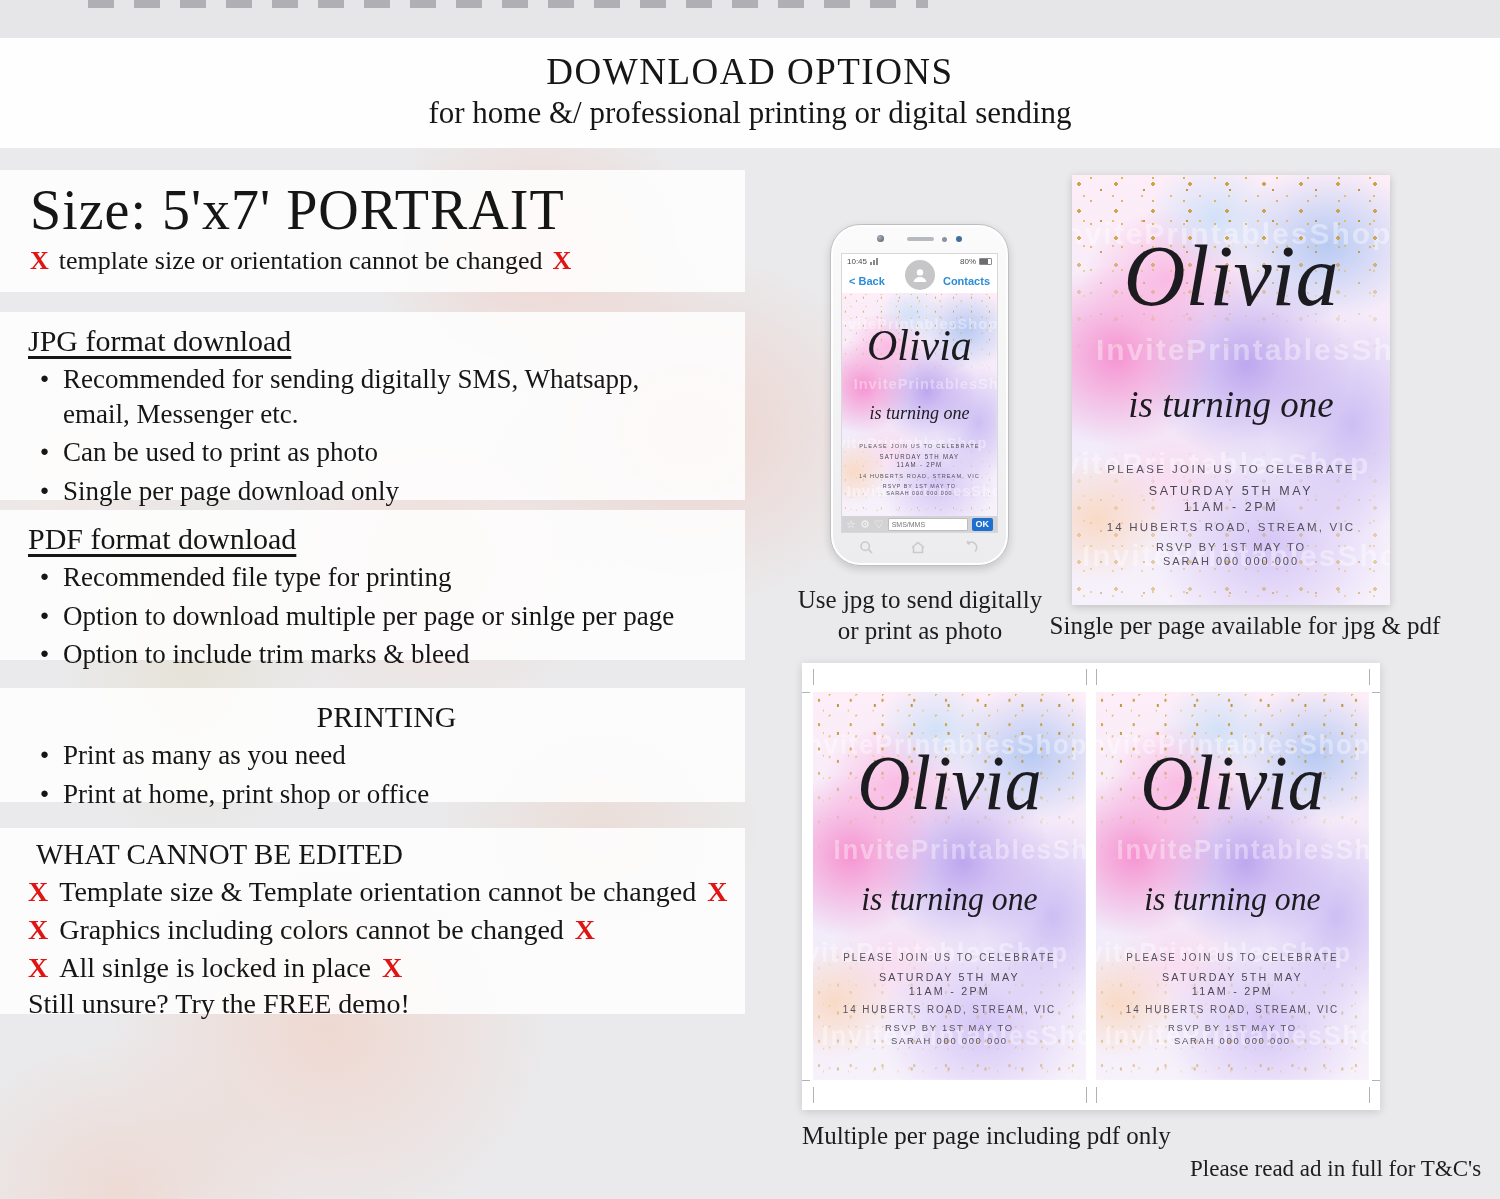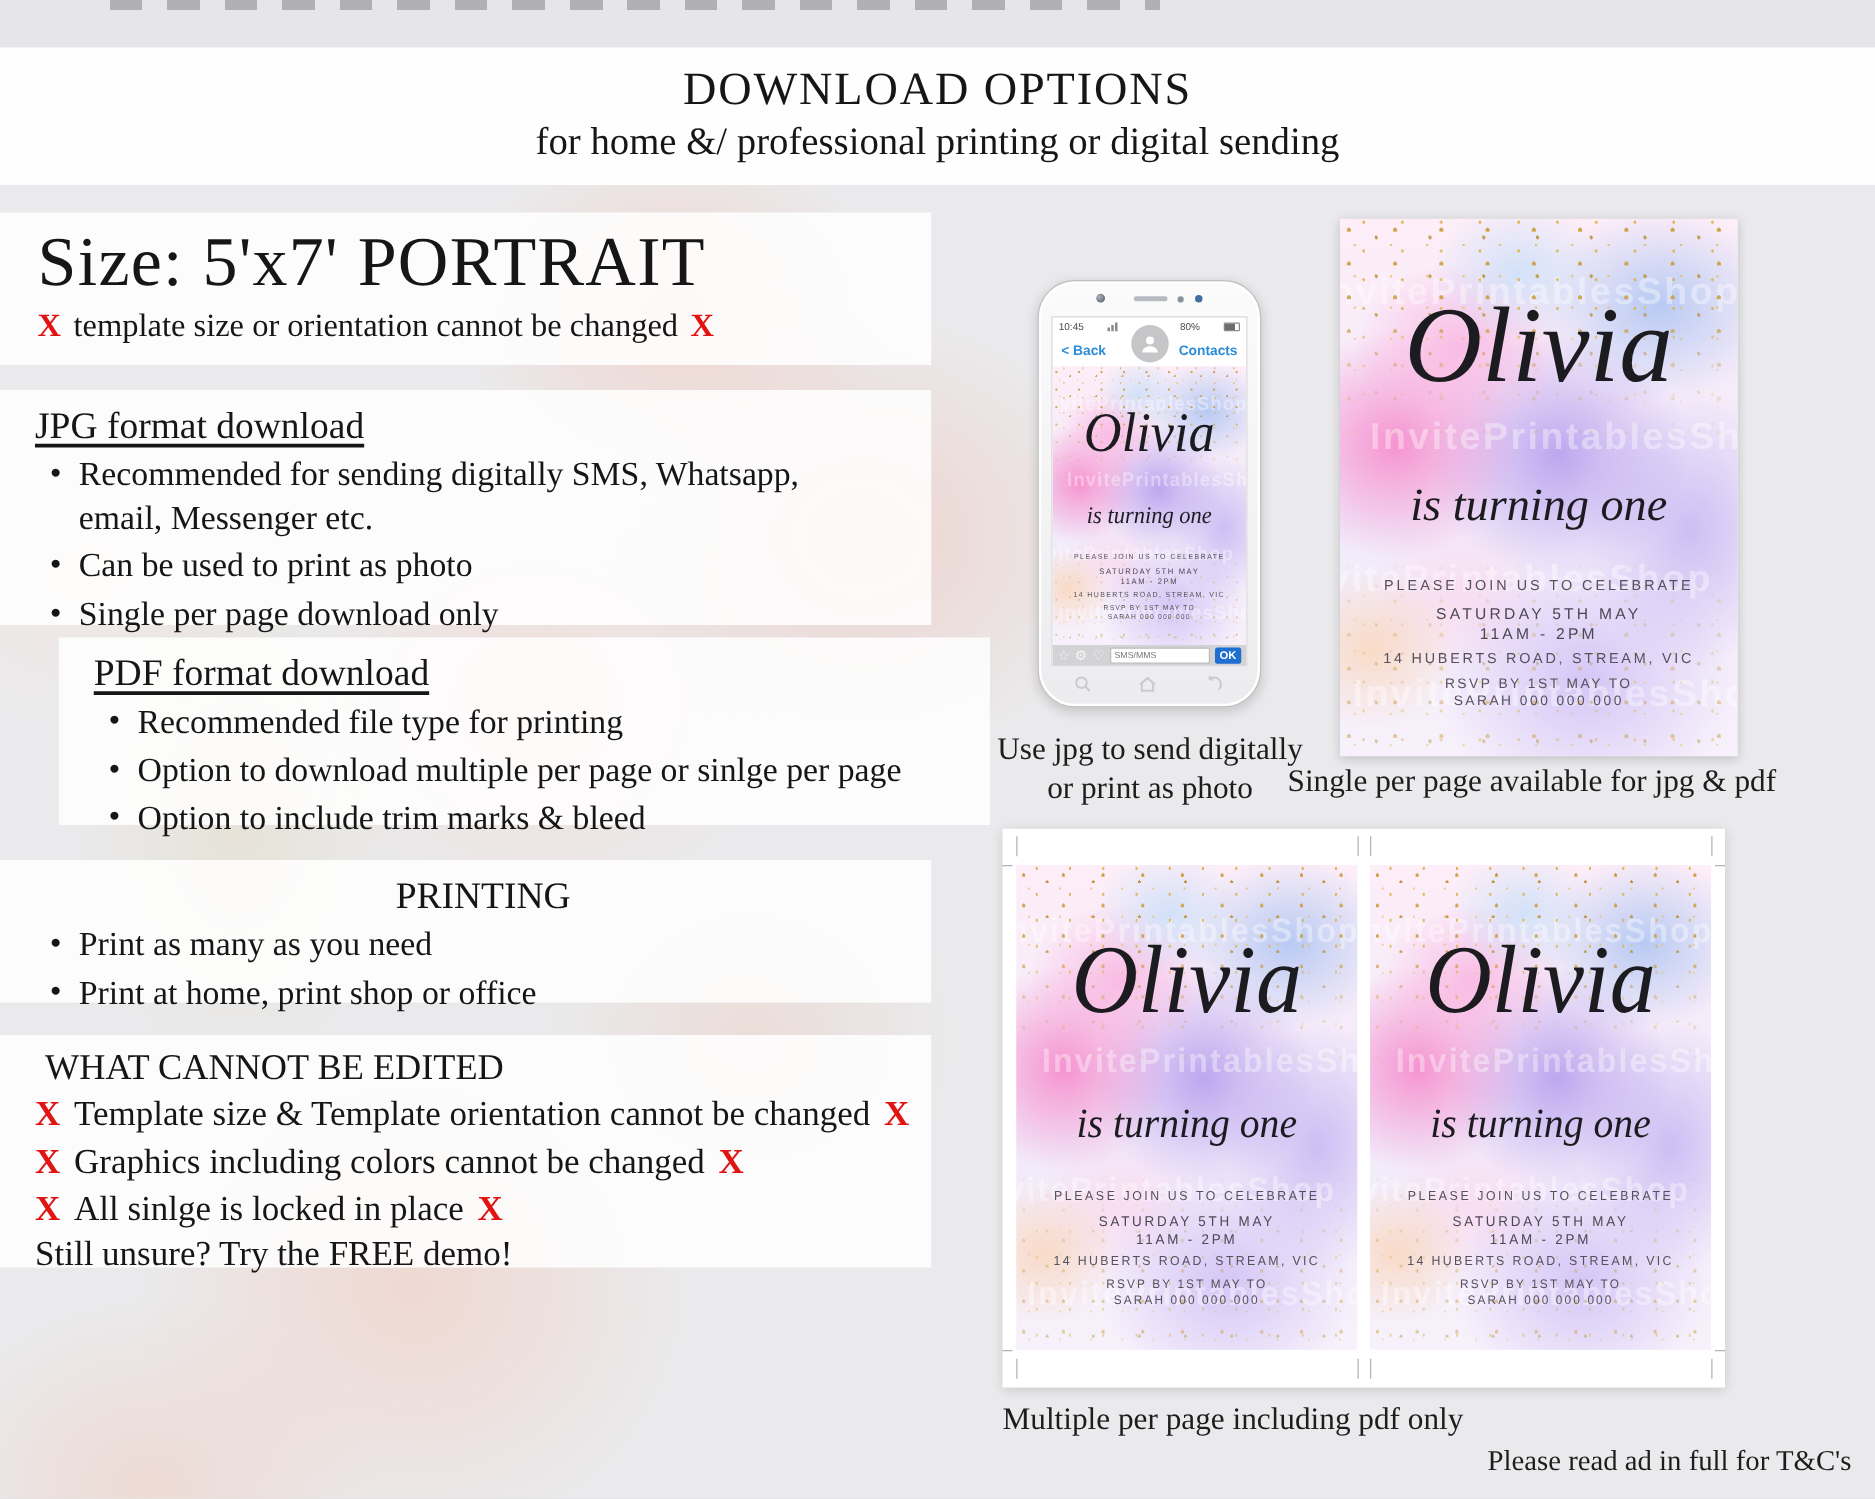--- a/index.html
+++ b/index.html
@@ -21,37 +21,37 @@
     background:repeating-linear-gradient(90deg, rgba(80,78,86,.65) 0 26px, transparent 26px 46px);}
   
   .band{position:absolute;background:rgba(255,255,255,.85);}
   .band.title-band{left:0;top:38px;width:1500px;height:110px;background:rgba(255,255,255,.95);text-align:center;}
   .h-title{padding-top:12px;font-size:37px;letter-spacing:1.5px;}
   .h-sub{font-size:31px;margin-top:2px;}
   .band.size-band{left:0;top:170px;width:745px;height:122px;}
   .size-title{margin:8px 0 0 30px;font-size:56px;letter-spacing:1px;}
   .size-note{margin:4px 0 0 30px;font-size:26px;display:flex;gap:10px;}
   .band.jpg-band{left:0;top:312px;width:745px;height:188px;}
-  .band.pdf-band{left:0;top:510px;width:745px;height:150px;margin-left:47px;}
+  .band.pdf-band{left:0;top:510px;width:745px;height:150px;}
   .band.printing-band{left:0;top:688px;width:745px;height:114px;text-align:center;}
   .band.edited-band{left:0;top:828px;width:745px;height:186px;}
   .sec-title{margin:12px 0 4px 28px;font-size:30px;}
   .sec-title.u{text-decoration:underline;text-underline-offset:5px;}
   .bullet-line{display:flex;gap:14px;margin:4px 0 0 40px;font-size:27px;line-height:1.28;}
   .bullet{font-size:15px;line-height:2.2;}
   .jpg-band .bullet-text{max-width:600px;}
   .pdf-band .bullet-text{max-width:680px;}
   .x-line{display:flex;gap:11px;margin:3px 0 0 28px;font-size:28px;line-height:1.25;}
   .redx{color:#e11414;font-weight:700;}
   .edited-title{margin:10px 0 2px 36px;font-size:29px;}
   .edited-footer{margin:3px 0 0 28px;font-size:28px;}
   
   .caption{position:absolute;font-size:25px;color:#1d1d1d;}
   .cap-phone{left:768px;top:584px;width:304px;text-align:center;line-height:1.25;}
-  .cap-single{left:1030px;top:612px;width:430px;}
+  .cap-single{left:1030px;top:612px;width:430px;text-align:center;}
   .cap-multiple{left:802px;top:1122px;}
   .cap-terms{left:1190px;top:1156px;width:295px;text-align:left;font-size:23px;}
   
   .invite-slot{position:absolute;}
   .invite{position:absolute;left:0;top:0;width:318px;height:430px;transform-origin:0 0;overflow:hidden;
     background:
       radial-gradient(ellipse 100px 80px at 45% 10%, rgba(200,222,248,.8), transparent 70%),
       radial-gradient(ellipse 140px 110px at 80% 16%, rgba(148,183,240,.65), transparent 70%),
       radial-gradient(ellipse 120px 100px at 30% 24%, rgba(250,178,224,.85), transparent 70%),
       radial-gradient(ellipse 140px 130px at 14% 42%, rgba(246,126,199,.8), transparent 70%),
@@ -100,21 +100,21 @@
   .cam{position:absolute;left:46px;top:10px;width:7px;height:7px;border-radius:50%;
        background:radial-gradient(circle at 35% 35%, #aab2bc, #4d5662);}
   .speaker{position:absolute;left:76px;top:12px;width:27px;height:4px;border-radius:2px;background:#b7bac0;}
   .pdot1{position:absolute;right:61px;top:12px;width:5px;height:5px;border-radius:50%;background:#8b939d;}
   .pdot2{position:absolute;right:46px;top:11px;width:6px;height:6px;border-radius:50%;background:#3e6f9e;}
   .screen{position:absolute;left:10px;top:28px;width:155px;height:278px;background:#fff;
           border:1px solid #d8d8da;overflow:hidden;}
   .statusbar{position:absolute;left:0;top:0;width:100%;height:14px;display:flex;justify-content:space-between;
              align-items:center;padding:0 5px;box-sizing:border-box;
              font-family:"Liberation Sans",sans-serif;font-size:8px;color:#4a4a4c;}
-  .sb-group{display:flex;align-items:center;gap:19px;}
+  .sb-group{display:flex;align-items:center;gap:3px;}
   .signal-icon{display:inline-flex;align-items:flex-end;gap:1px;}
   .signal-icon i{display:block;width:2px;background:#8a8a8e;}
   .signal-icon i:nth-child(1){height:3px;}.signal-icon i:nth-child(2){height:5px;}.signal-icon i:nth-child(3){height:7px;}
   .battery-icon{width:11px;height:5px;border:1px solid #8a8a8e;border-radius:1px;position:relative;}
   .battery-icon::after{content:"";position:absolute;left:0;top:0;bottom:0;width:8px;background:#6d6d71;}
   .navrow{position:absolute;left:0;top:14px;width:100%;height:25px;display:flex;justify-content:space-between;
           align-items:center;padding:0 7px;box-sizing:border-box;
           font-family:"Liberation Sans",sans-serif;font-size:11px;font-weight:700;color:#2b8cd8;}
   .avatar{position:absolute;left:50%;top:6px;transform:translateX(-50%);width:30px;height:30px;border-radius:50%;
           background:#c6c6c8;display:flex;align-items:center;justify-content:center;}

